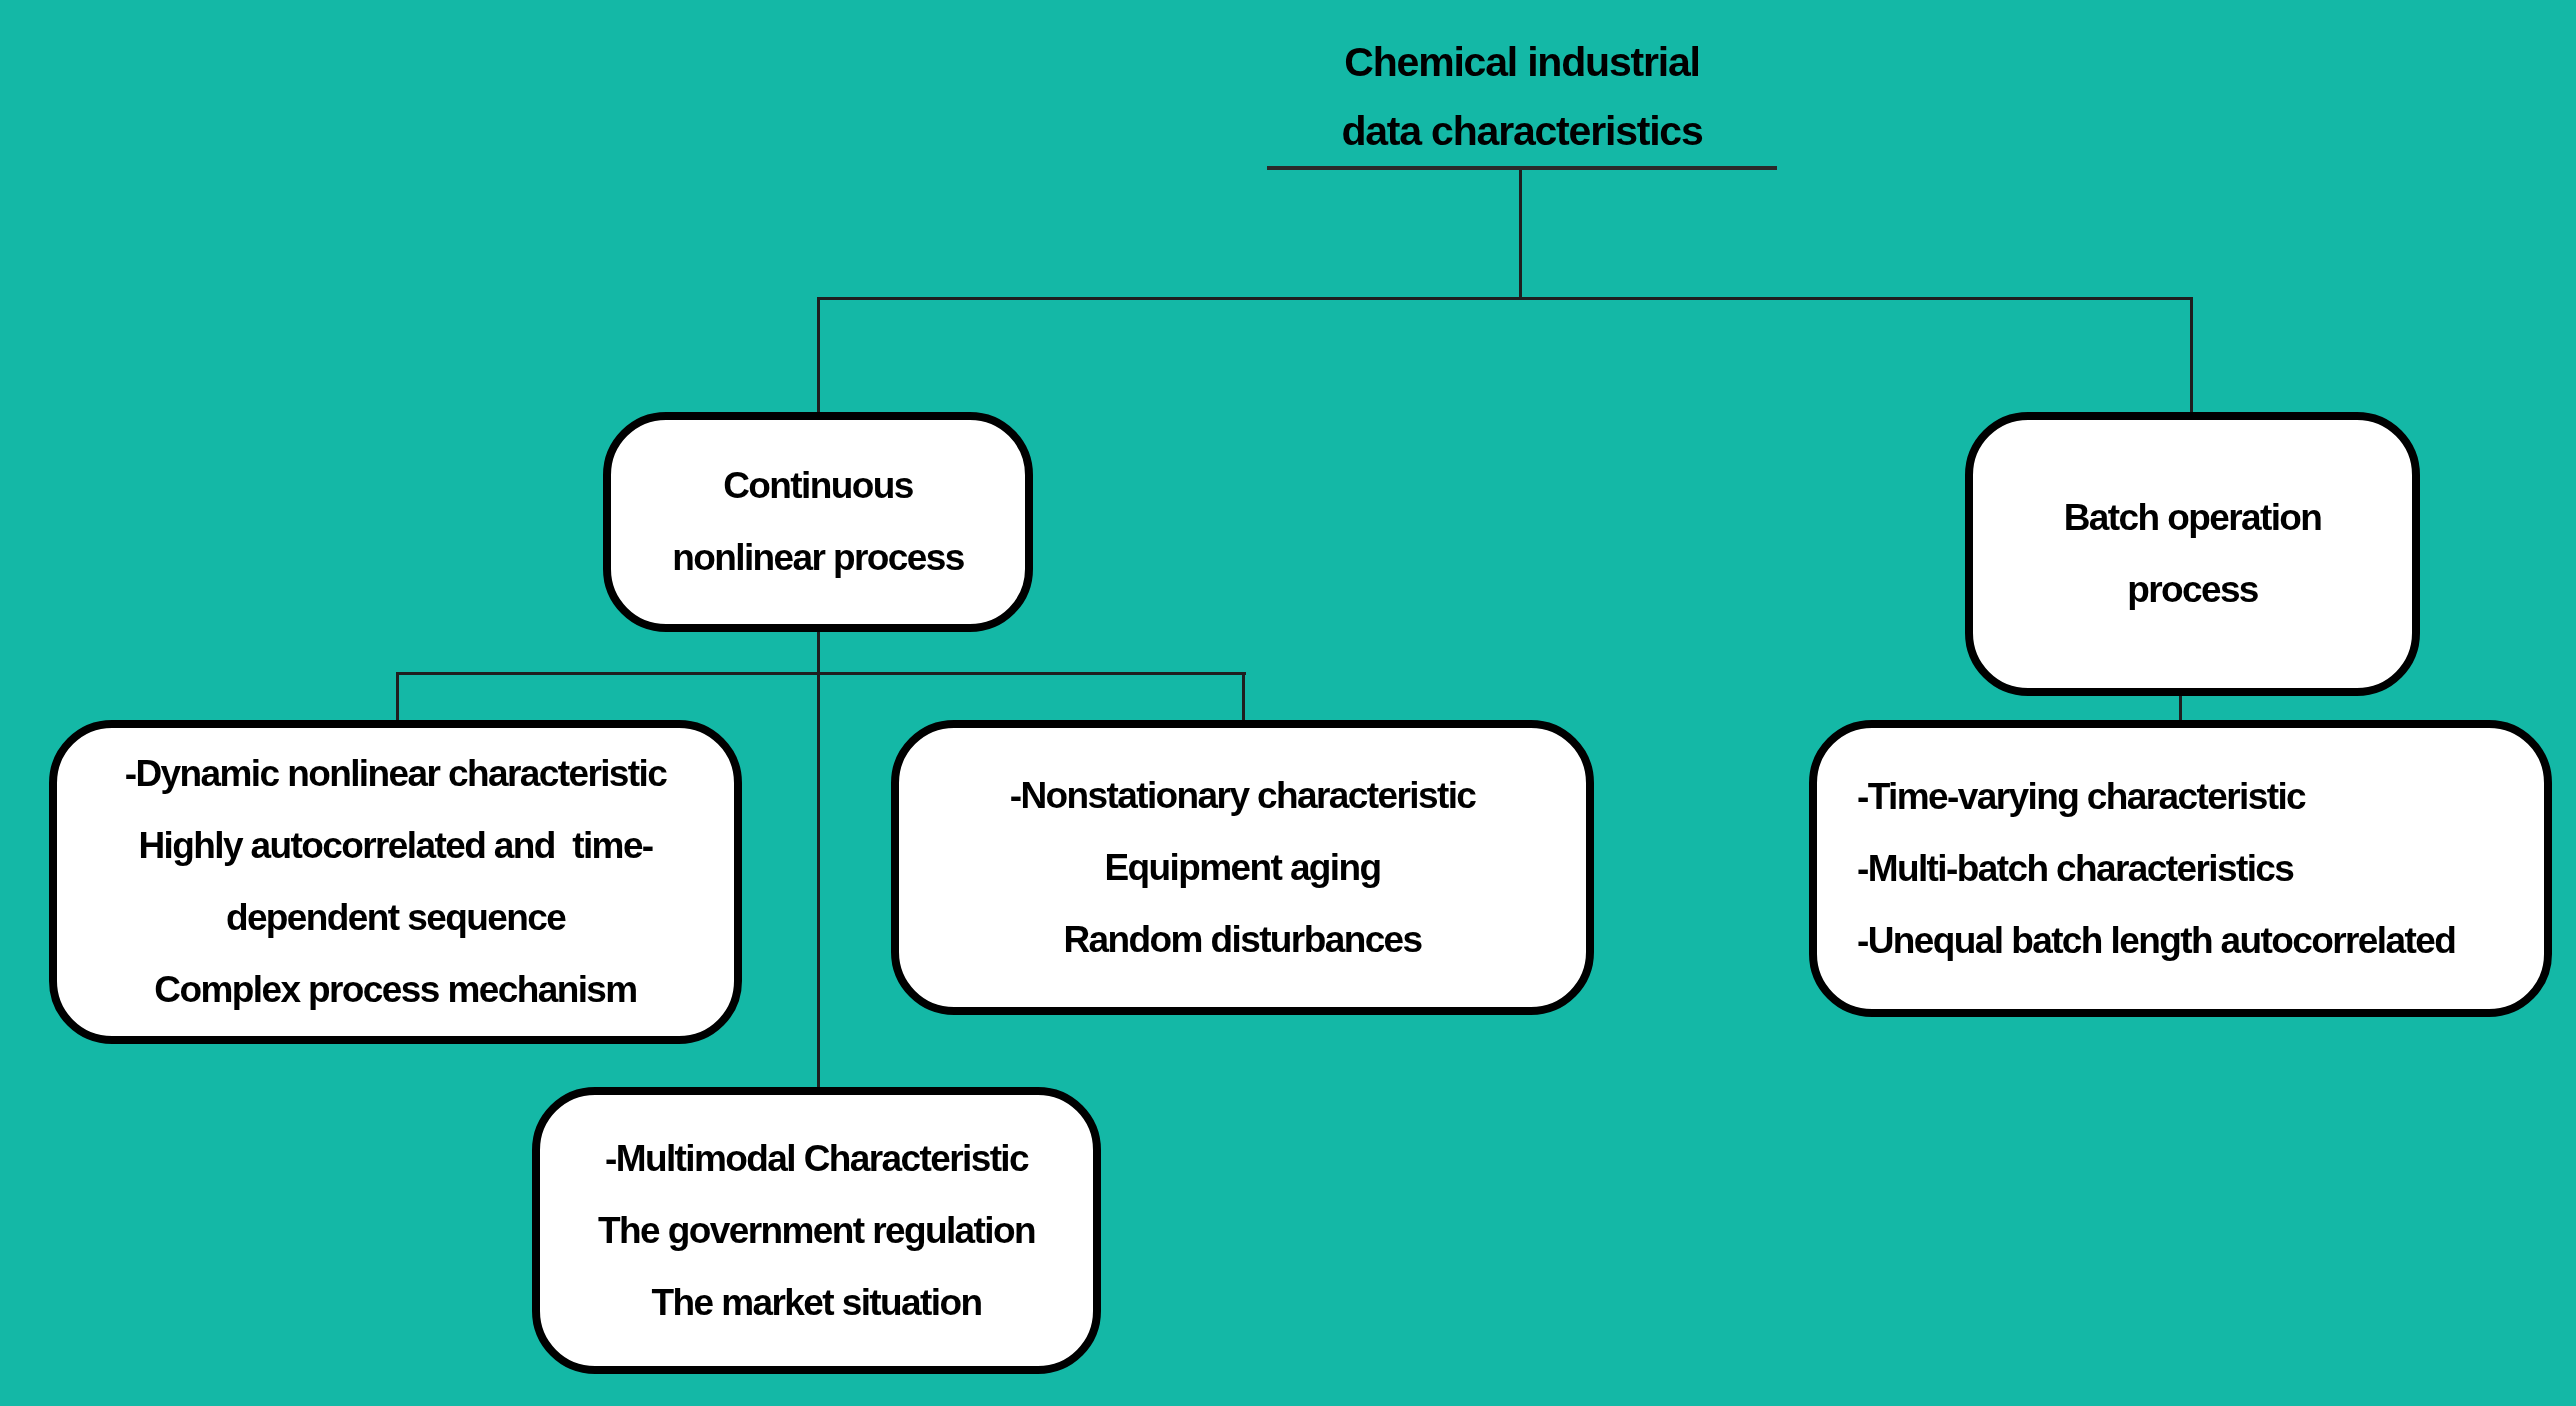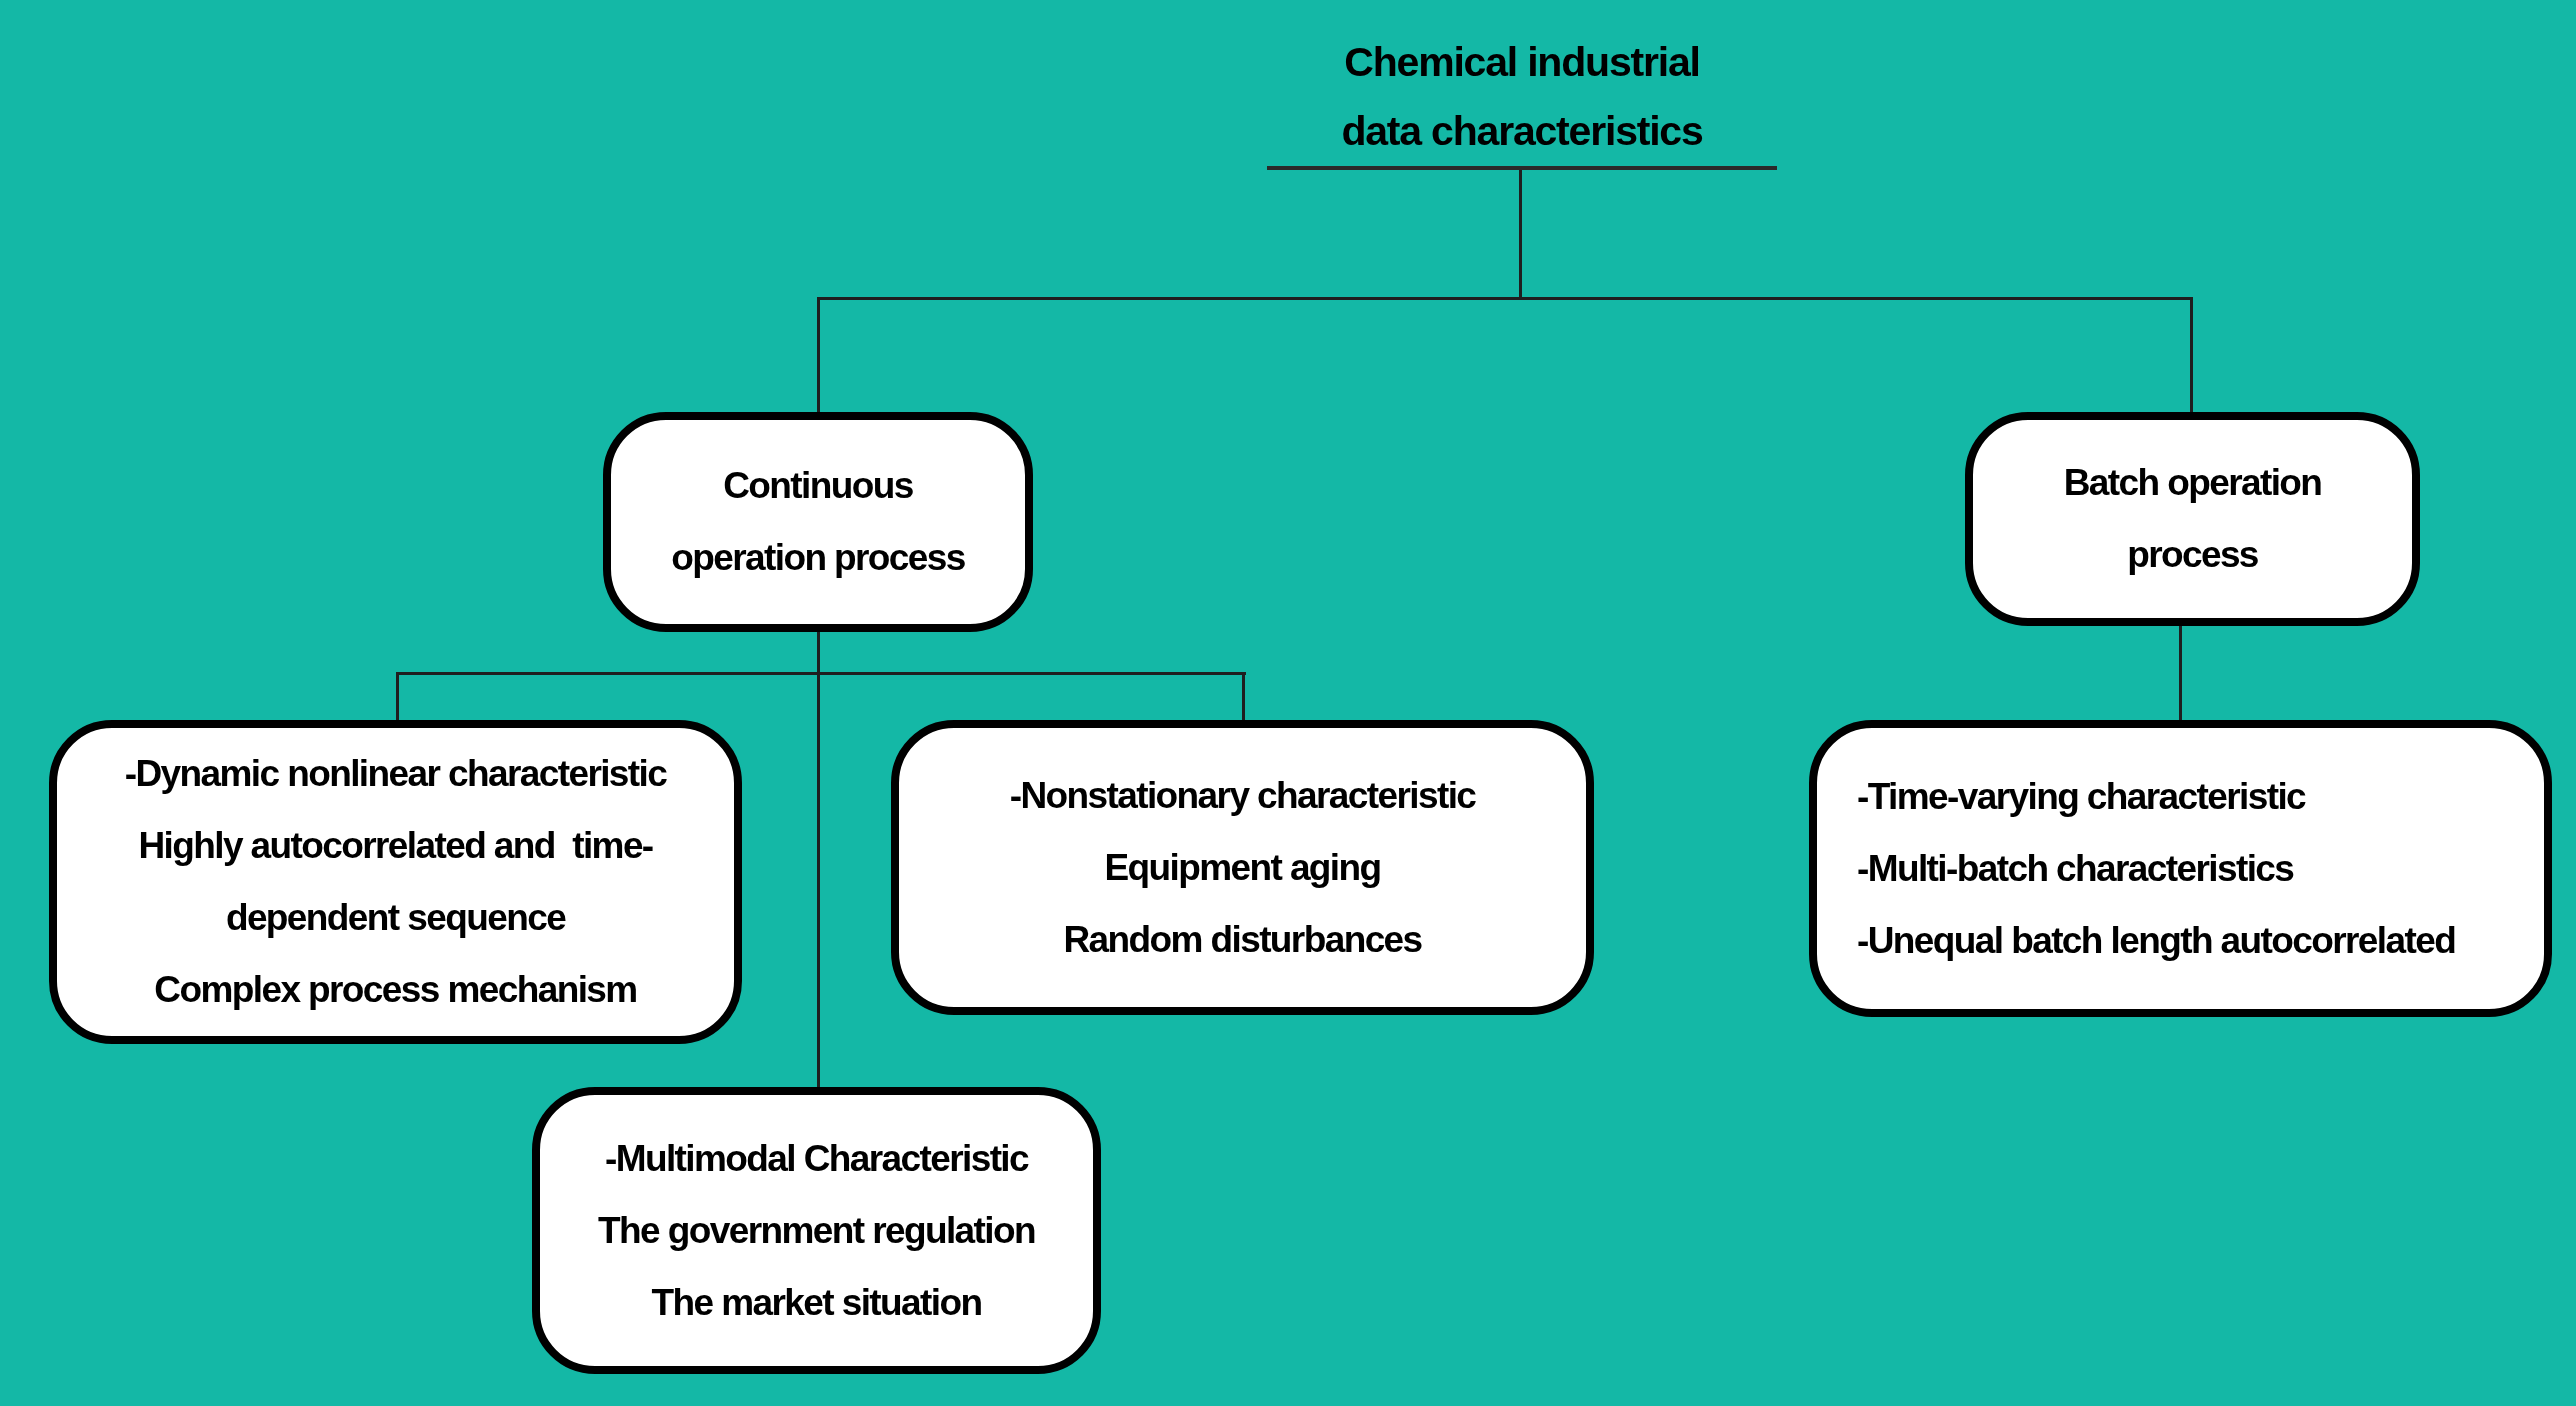--- a/index.html
+++ b/index.html
@@ -57,21 +57,21 @@
   }
   .node .nline {
     white-space: pre;
   }
   .node.align-left {
     align-items: flex-start;
     text-align: left;
     padding-left: 25px;
   }
   #node-continuous        { left: 603px;  top: 412px;  width: 430px; height: 220px; }
-  #node-batch             { left: 1965px; top: 412px;  width: 455px; height: 214px; justify-content: center; }
+  #node-batch             { left: 1965px; top: 412px;  width: 455px; height: 284px; justify-content: center; }
   #node-dynamic           { left: 49px;   top: 720px;  width: 693px; height: 324px; }
   #node-nonstationary     { left: 891px; top: 720px;  width: 703px; height: 295px; }
   #node-batch-child       { left: 1809px; top: 720px;  width: 743px; height: 297px; padding-left: 40px; }
   #node-multimodal        { left: 532px;  top: 1087px; width: 569px; height: 287px; }
 
   #conn-title-v       { left: 1519px; top: 170px; width: 3.1px;    height: 128px; }
   #conn-main-h        { left: 817px; top: 297px; width: 1376px; height: 3.1px;   }
   #conn-continuous-v  { left: 817px; top: 297px; width: 3.1px;    height: 118px; }
   #conn-batch-v       { left: 2190px; top: 297px; width: 3.1px;    height: 118px; }
   #conn-continuous-d  { left: 817px; top: 627px; width: 3.1px;    height: 463px; z-index: 1; }
@@ -96,21 +96,21 @@
   <div class="conn" id="conn-continuous-v"></div>
   <div class="conn" id="conn-batch-v"></div>
   <div class="conn" id="conn-continuous-d"></div>
   <div class="conn" id="conn-sub-h"></div>
   <div class="conn" id="conn-dynamic-v"></div>
   <div class="conn" id="conn-nonstat-v"></div>
   <div class="conn" id="conn-batchchild-v"></div>
 
   <div class="node" id="node-continuous">
     <div class="nline">Continuous</div>
-    <div class="nline">operation process</div>
+    <div class="nline">nonlinear process</div>
   </div>
 
   <div class="node" id="node-batch">
     <div class="nline">Batch operation</div>
     <div class="nline">process</div>
   </div>
 
   <div class="node" id="node-dynamic">
     <div class="nline">-Dynamic nonlinear characteristic</div>
     <div class="nline">Highly autocorrelated and  time-</div>

